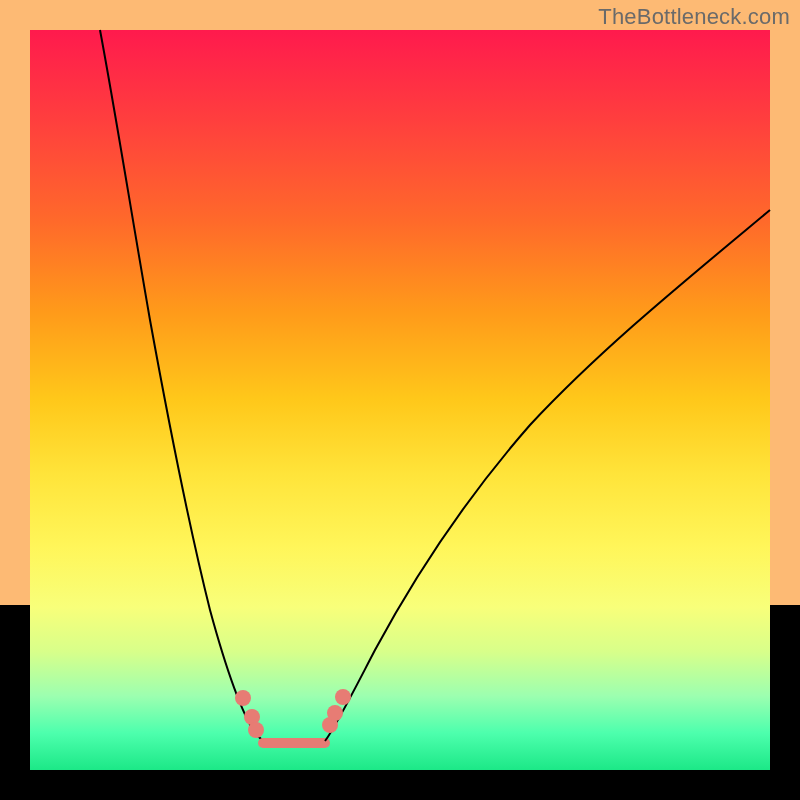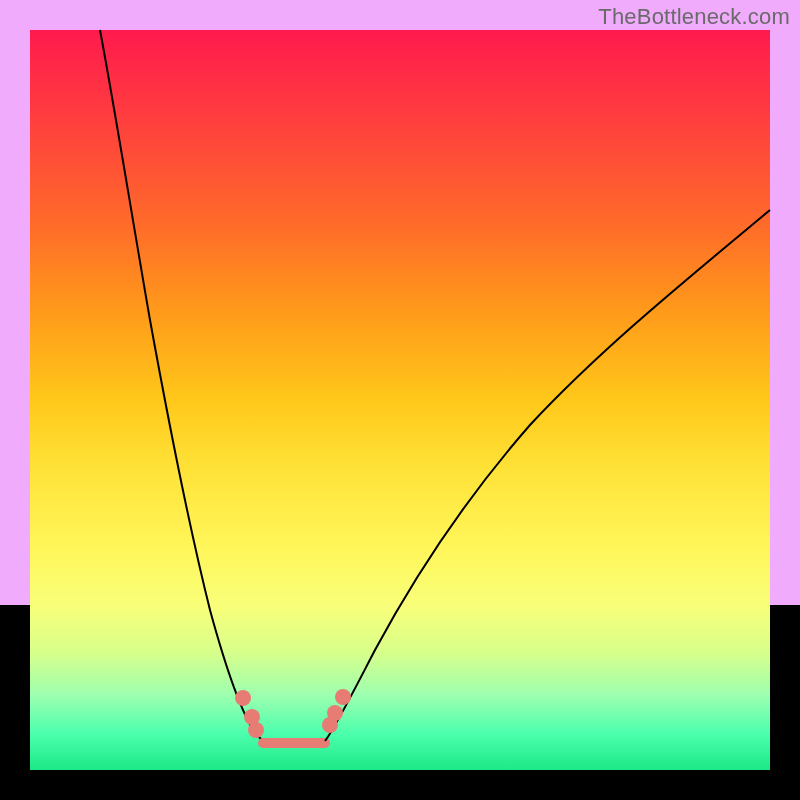--- a/index.html
+++ b/index.html
@@ -9,21 +9,21 @@
     height: 800px;
     background: #000;
     overflow: hidden;
   }
   .frame {
     position: absolute;
     left: 0;
     top: 0;
     width: 800px;
     height: 605px;
-    background: #f0abfc;
+    background: #fdba74;
   }
   .plot {
     position: absolute;
     left: 30px;
     top: 30px;
     width: 740px;
     height: 740px;
     background: linear-gradient(to bottom,
       #ff1a4d 0%,
       #ff3e3e 12%,

